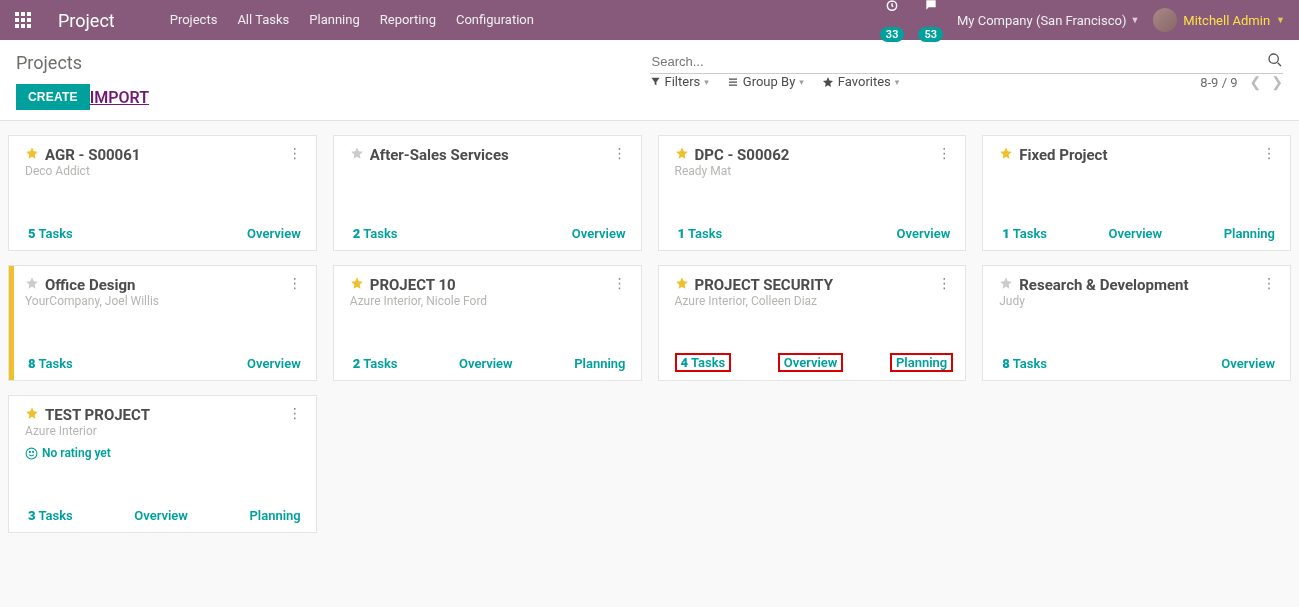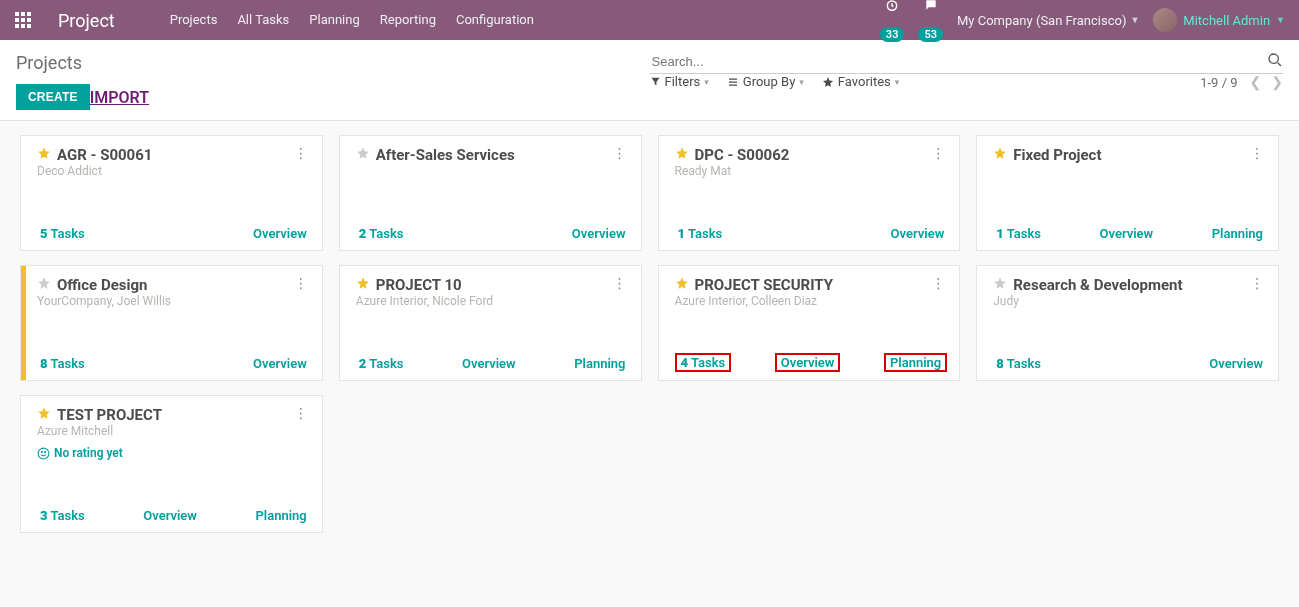--- a/index.html
+++ b/index.html
@@ -7,42 +7,42 @@
 .navbar { background: #875a7b; height: 40px; display: flex; align-items: center; color: #fff; padding: 0 8px; }
 .apps-icon { width: 30px; display: flex; align-items: center; justify-content: center; cursor: pointer; }
 .brand { font-size: 18px; margin-left: 20px; margin-right: 45px; cursor: pointer; }
 .nav-menu { display: flex; gap: 0; }
 .nav-item { padding: 0 10px; font-size: 13px; cursor: pointer; color: #eee; line-height: 40px; }
 .nav-spacer { flex: 1; }
 .nav-right { display: flex; align-items: center; gap: 14px; }
 .badge-wrap { display: flex; align-items: center; gap: 15px; cursor: pointer; flex-direction: column; }
 .badge-pill { background: #00a09d; color: #fff; font-size: 11px; padding: 1px 6px; border-radius: 9px; font-weight: 600; }
 .company-sel { color: #eee; font-size: 13px; cursor: pointer; display: flex; align-items: center; gap: 4px; }
-.user-sel { color: #5eead4; font-size: 13px; cursor: pointer; display: flex; align-items: center; gap: 6px; padding-right: 6px;}
+.user-sel { color: #fde047; font-size: 13px; cursor: pointer; display: flex; align-items: center; gap: 6px; padding-right: 6px;}
 .avatar { width: 24px; height: 24px; border-radius: 50%; background: linear-gradient(135deg,#a88,#866); display:inline-block; }
 .caret { font-size: 9px; opacity: .8; }
 
 .control-panel { background: #fff; border-bottom: 1px solid #e2e2e0; padding: 10px 16px 0 16px; }
 .breadcrumb { font-size: 18px; color: #6e6e6a; }
 .search-wrap { flex: 1; margin-left: auto; position: relative; max-width: 640px; }
 .search-input { width: 100%; border: none; border-bottom: 1px solid #ccc; padding: 4px 24px 4px 2px; font-size: 13px; outline: none; background: transparent; }
 .search-btn { position: absolute; right: 0; top: 2px; color: #666; cursor: pointer; }
 .cp-left { display: flex; gap: 0; align-items: center; }
 .btn-create { background: #00a09d; color: #fff; border: none; padding: 6px 12px; font-size: 12px; font-weight: 600; letter-spacing: .2px; cursor: pointer; }
 .btn-import { color: #701a75; font-size: 16px; font-weight: 600; cursor: pointer; text-decoration: underline; }
 .tool { font-size: 13px; cursor: pointer; display: flex; align-items: center; gap: 4px; }
 .pager { margin-left: auto; display: flex; align-items: center; gap: 12px; color: #6b6b6b; }
 .pager-arrows { display: flex; gap: 10px; }
 .pager-arrow { color: #bbb; cursor: pointer; font-size: 14px; }
 
 .cp-row2 { display:flex; align-items:center; }
 .cp-row2-left { width: 50%; display:flex; align-items:center;}
 .cp-row2-right { width: 50%; display:flex; align-items:flex-start;}
 
-.kanban { padding: 14px 20px; display: grid; grid-template-columns: repeat(4, 1fr); gap: 14px 16px; background: #f9f9f9; }
+.kanban { padding: 14px 8px; display: grid; grid-template-columns: repeat(4, 1fr); gap: 14px 16px; background: #f9f9f9; }
 .card { background: #fff; border: 1px solid #e4e4e2; position: relative; padding: 10px 12px 8px 16px; min-height: 116px; display: flex; flex-direction: column; }
 .card.tall { min-height: 138px; }
 .card.stripe::before { content: ""; position: absolute; left: 0; top: 0; bottom: 0; width: 5px; background: #f0c02c; }
 .card-head { display: flex; align-items: flex-start; }
 .star { color: #f0c02c; font-size: 15px; margin-right: 6px; cursor: pointer; line-height: 18px; }
 .star.off { color: #ccc; }
 .card-title { font-weight: 700; font-size: 15px; color: #4c4c4c; line-height: 18px; }
 .card-menu { margin-left: auto; color: #888; cursor: pointer; font-size: 14px; line-height: 14px; padding: 0 2px;}
 .card-sub { color: #b5b5b1; font-size: 12px; margin-top: 0; margin-left: 0px; }
 .card-rating { color: #00a09d; font-size: 12px; font-weight: 600; margin-top: 8px; display:flex; align-items:flex-end; gap:4px; margin-left: 0px;}
@@ -148,21 +148,21 @@
         </div>
         <div class="tool">
           <svg width="12" height="12" viewBox="0 0 24 24" fill="#4c4c4c">
               <path d="M12 2l2.9 6.9L22 10l-5.5 4.8L18 22l-6-3.5L6 22l1.5-7.2L2 10l7.1-1.1z"></path>
             </svg>
           <span>Favorites</span>
           <span class="caret" style="color:#888;">▾</span>
         </div>
       </div>
       <div class="pager">
-        <span>1-9 / 9</span>
+        <span>8-9 / 9</span>
         <div class="pager-arrows">
           <span class="pager-arrow">❮</span>
           <span class="pager-arrow">❯</span>
         </div>
       </div>
     </div>
   </div>
 </div>
 
 <div class="kanban" id="kanban">
@@ -317,21 +317,21 @@
     <div class="card tall">
     <div class="card-head">
       <span class="star ">
           <svg width="14" height="14" viewBox="0 0 24 24" fill="#f0c02c">
             <path d="M12 2l2.9 6.9L22 10l-5.5 4.8L18 22l-6-3.5L6 22l1.5-7.2L2 10l7.1-1.1z"></path>
           </svg>
         </span>
       <span class="card-title">TEST PROJECT</span>
       <span class="card-menu">⋮</span>
     </div>
-    <div class="card-sub">Azure Mitchell</div>
+    <div class="card-sub">Azure Interior</div>
     <div class="card-rating">
         <svg width="13" height="13" viewBox="0 0 24 24" fill="none" stroke="#00a09d" stroke-width="2">
           <circle cx="12" cy="12" r="10"></circle>
           <path d="M8 14s1.5 2 4 2 4-2 4-2"></path>
           <circle cx="9" cy="9" r="1" fill="#00a09d"></circle>
           <circle cx="15" cy="9" r="1" fill="#00a09d"></circle>
         </svg>
         <span>No rating yet</span>
       </div>
     <div class="card-foot">

